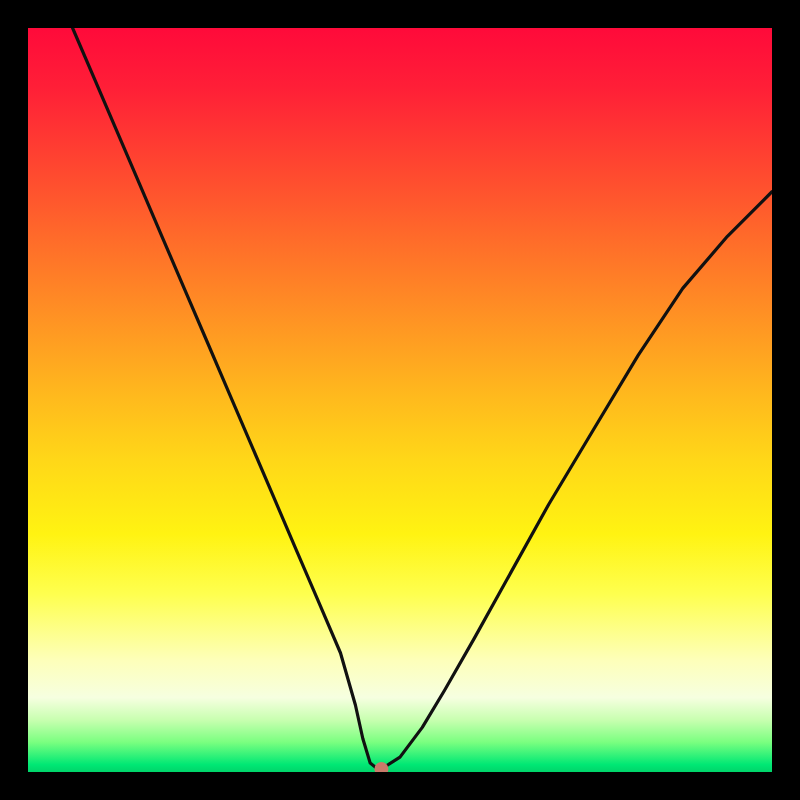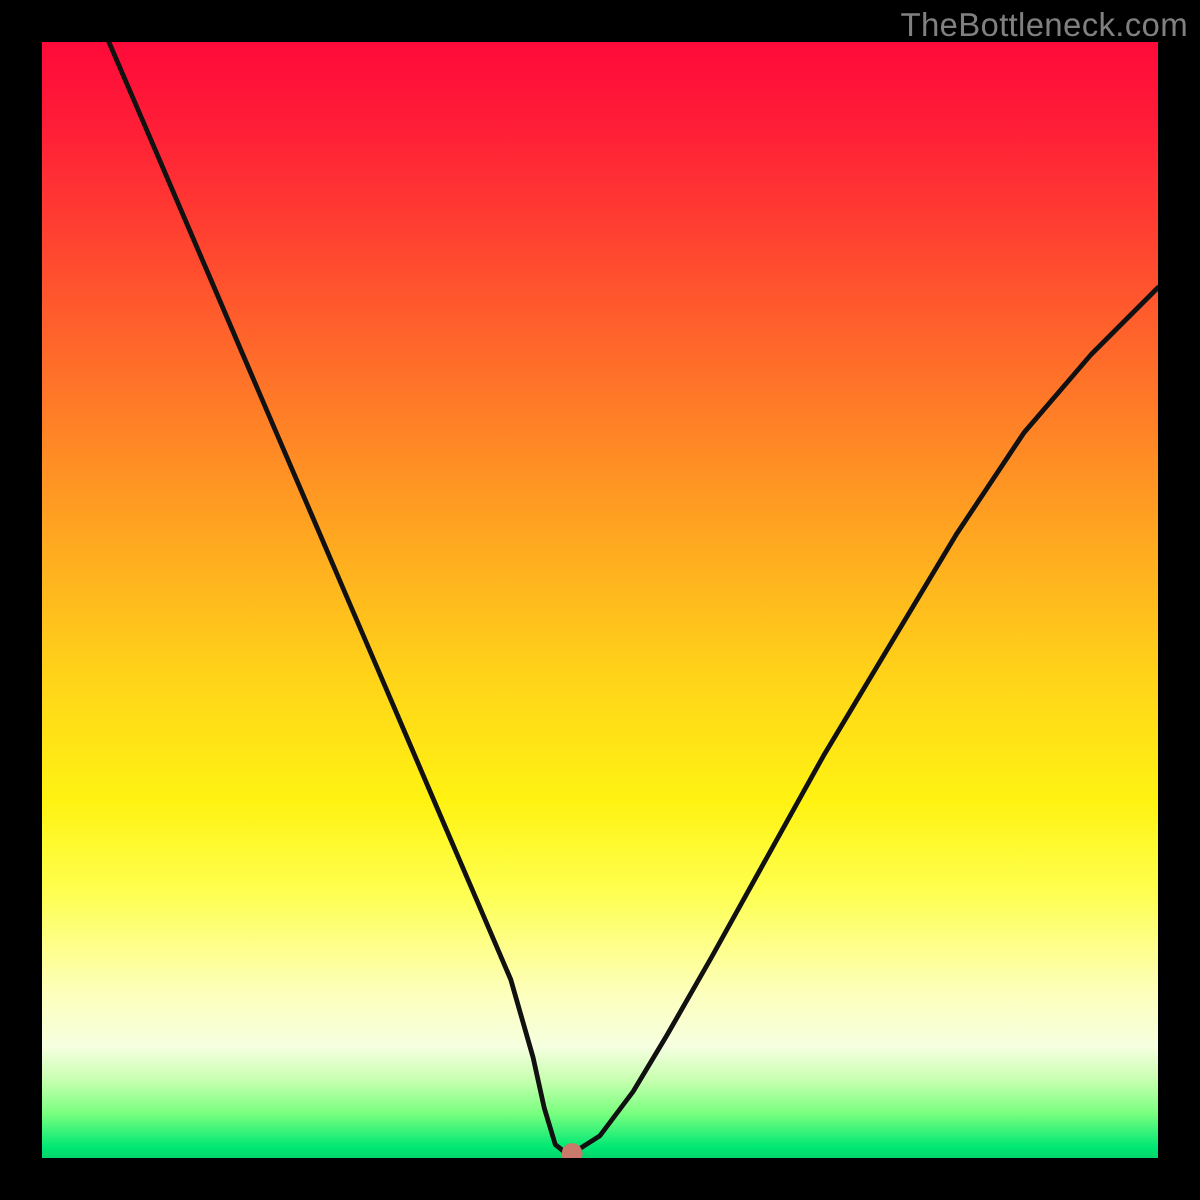--- a/index.html
+++ b/index.html
@@ -65,14 +65,13 @@
 </head>
 <body>
 
 <div class="frame">
   <div class="plot-area">
     <svg class="curve" viewBox="0 0 744 744" preserveAspectRatio="none">
       <path fill="none" stroke="#111111" stroke-width="3.2" stroke-linejoin="round" stroke-linecap="round" d="M44.6 0.0 L67.0 52.1 L89.3 104.2 L111.6 156.2 L133.9 208.3 L156.2 260.4 L178.6 312.5 L200.9 364.6 L223.2 416.6 L245.5 468.7 L267.8 520.8 L290.2 572.9 L312.5 625.0 L327.4 677.0 L334.8 710.5 L342.2 735.1 L349.7 741.0 L353.4 741.0 L372.0 729.1 L394.3 699.4 L416.6 662.2 L446.4 610.1 L483.6 543.1 L520.8 476.2 L565.4 401.8 L610.1 327.4 L654.7 260.4 L699.4 208.3 L744.0 163.7" id="curve-path"></path>
       <circle id="marker-dot" r="7" fill="#c97a6a" cx="353.4" cy="741.0"></circle>
     </svg>
   </div>
-  <div class="watermark">TheBottleneck.com</div>
 </div>
 
 </body></html>

